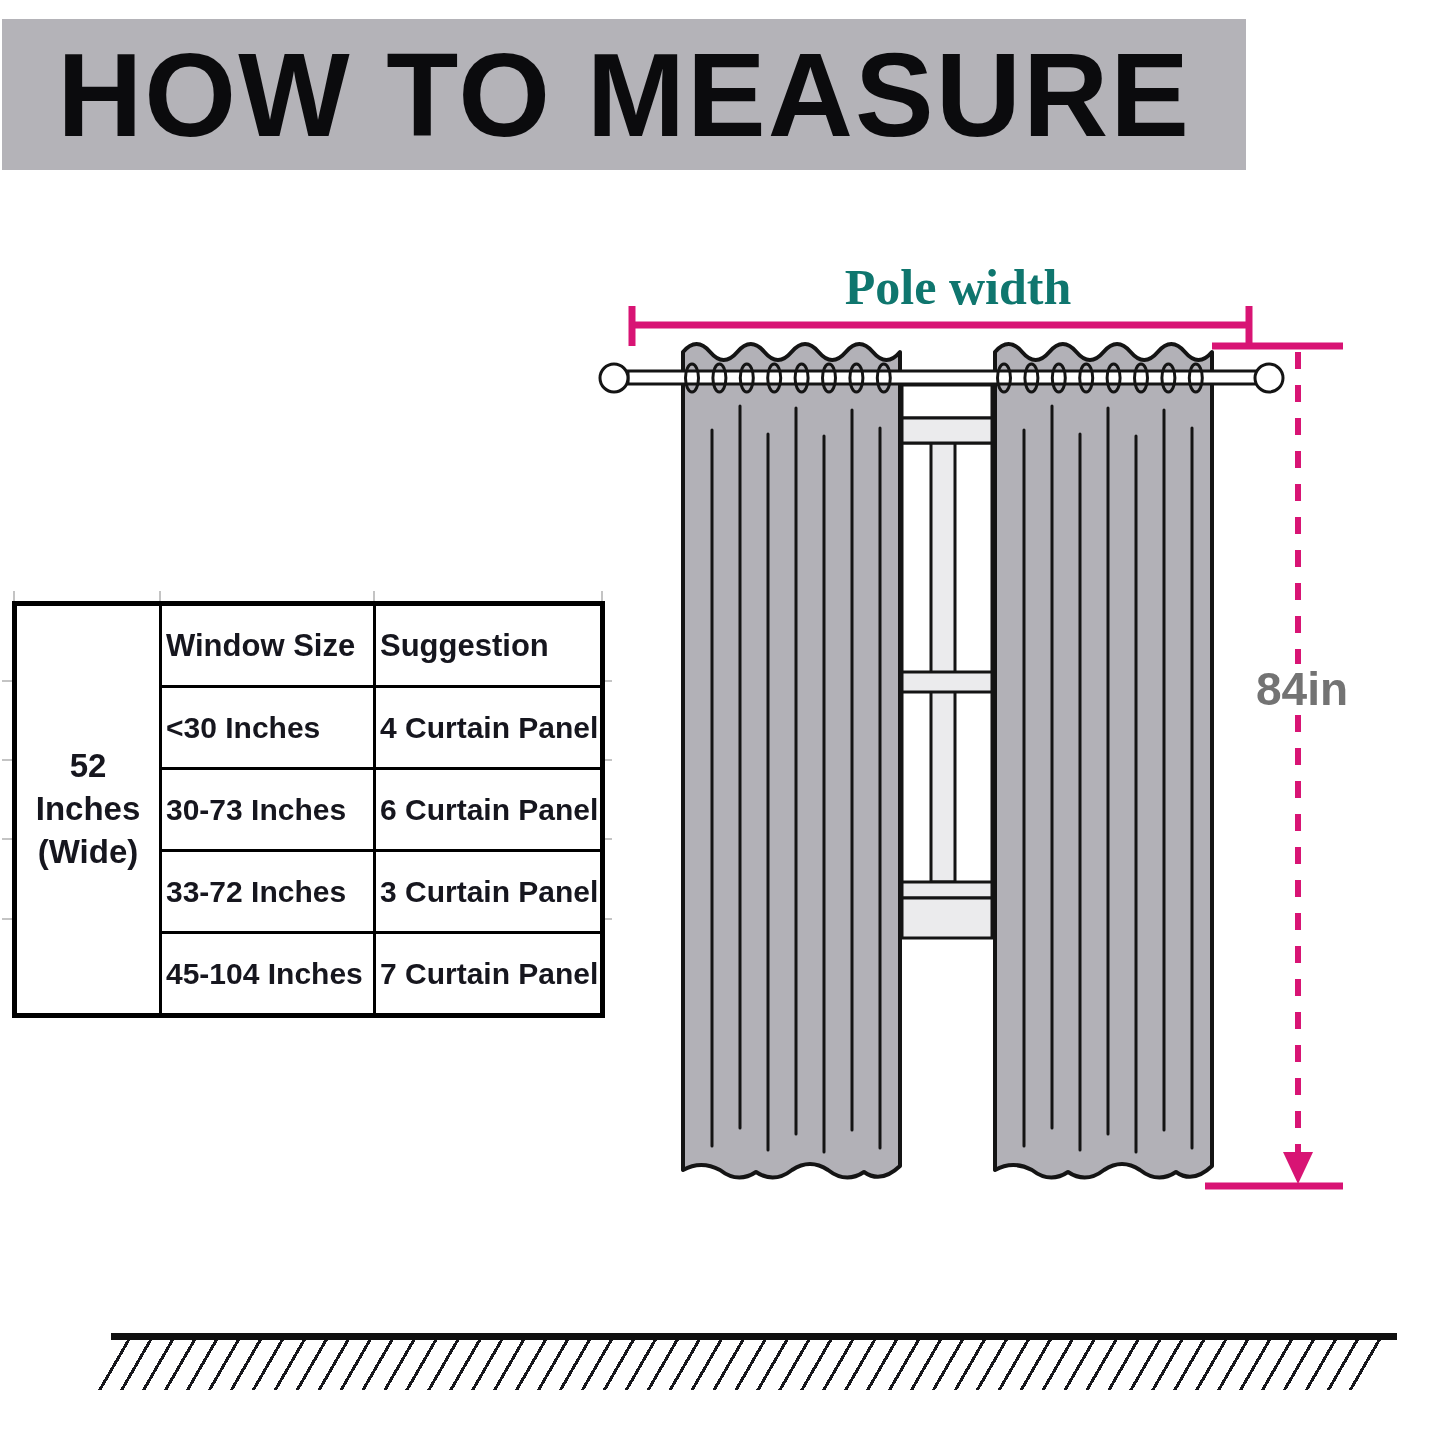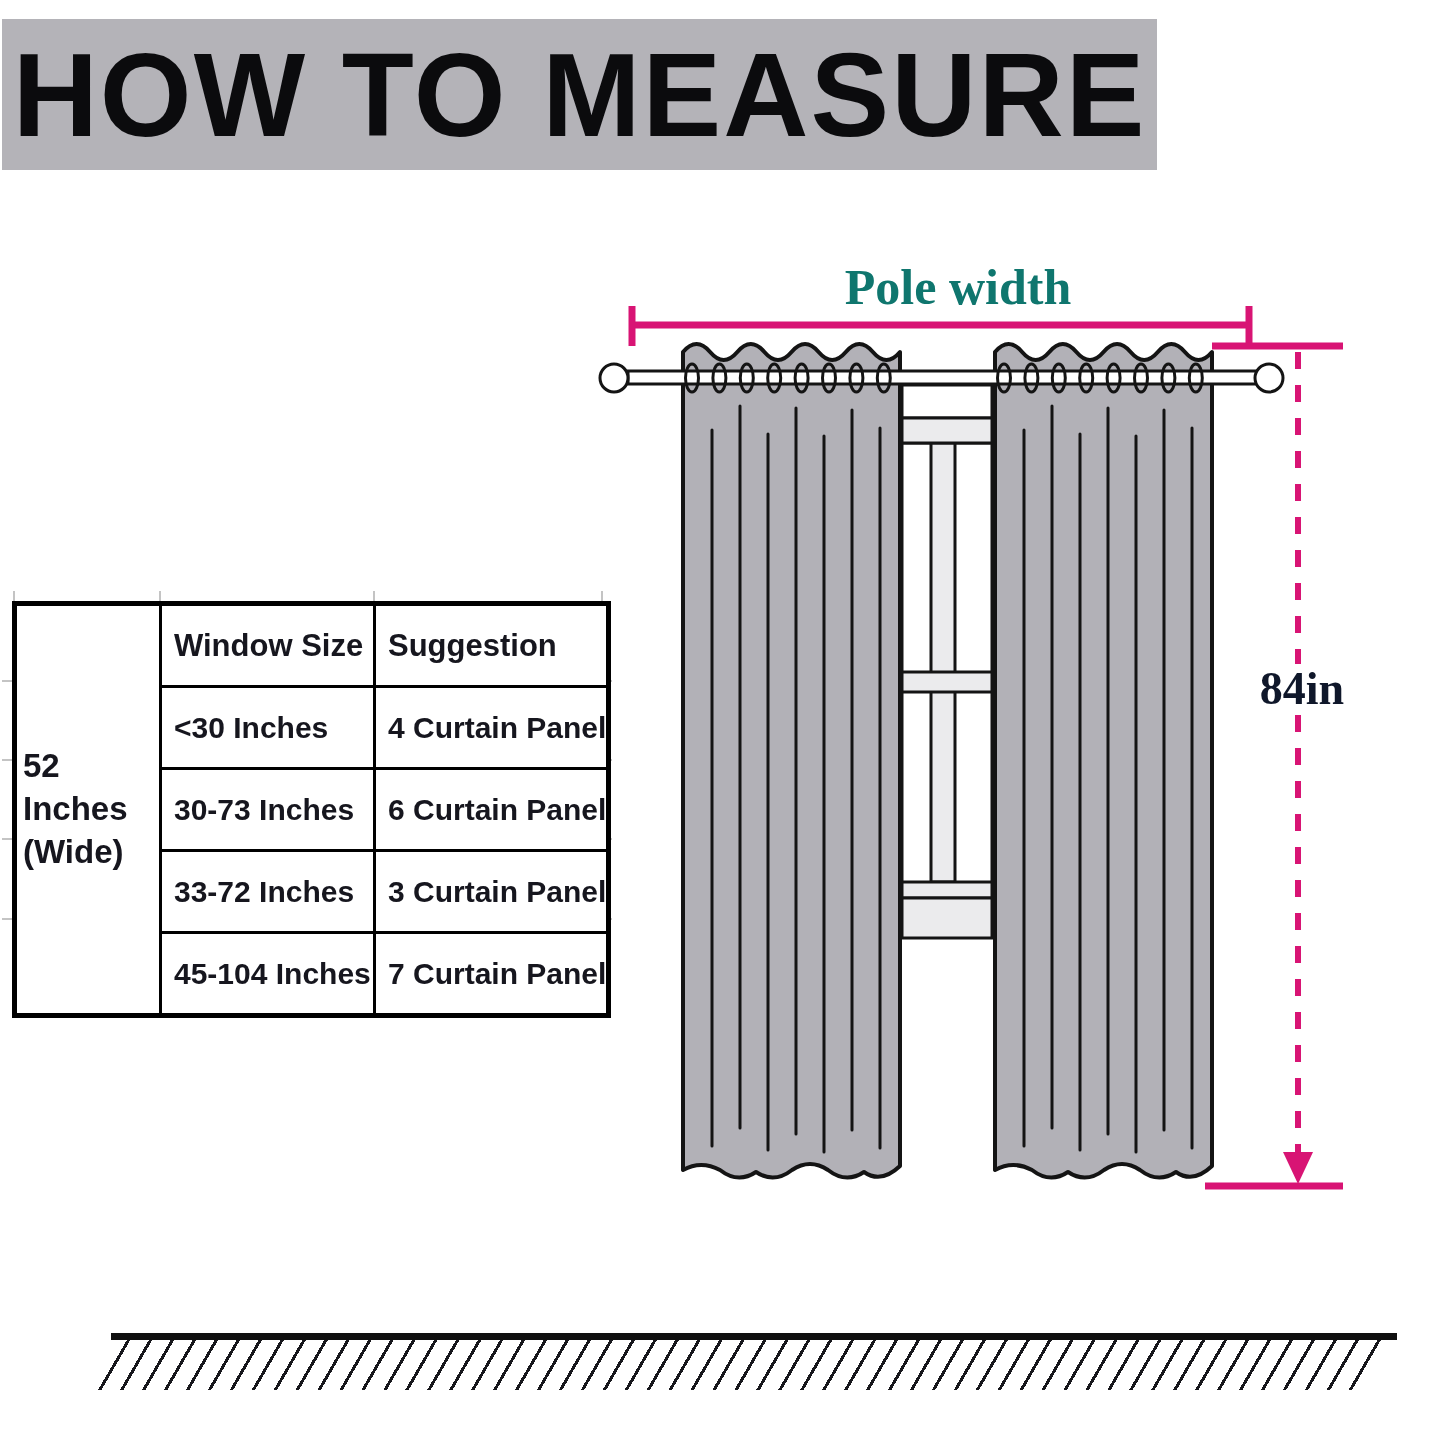--- a/index.html
+++ b/index.html
@@ -9,21 +9,21 @@
     --window-trim-gray:#EBEBED;
     --outline-ink:#141414;
   }
   html,body{margin:0;padding:0;}
   body{
     width:1445px;height:1445px;position:relative;background:#ffffff;
     font-family:"Liberation Sans", sans-serif;overflow:hidden;
   }
   
   .banner{
-    position:absolute;left:2px;top:19px;width:1155px;height:151px;
+    position:absolute;left:2px;top:19px;width:1244px;height:151px;
     background:var(--banner-gray);
     display:flex;align-items:center;justify-content:center;
   }
   .banner-title{
     font-size:118px;font-weight:bold;color:#0b0b0d;letter-spacing:2px;
     white-space:nowrap;line-height:1;
   }
   
   .diagram-svg{position:absolute;left:0;top:0;width:1445px;height:1445px;}
   .curtain-shape{fill:var(--curtain-gray);stroke:var(--outline-ink);stroke-width:4;stroke-linejoin:round;}
@@ -37,39 +37,39 @@
   .pink-fill{fill:var(--accent-pink);}
   .grid-tick{stroke:#c4c4c4;stroke-width:2;}
   
   .pole-width-label{
     position:absolute;left:958px;top:262px;transform:translateX(-50%);
     font-family:"Liberation Serif", serif;font-size:50px;font-weight:bold;color:#0f766e;
     white-space:nowrap;line-height:1;
   }
   .height-label{
     position:absolute;left:1302px;top:664px;transform:translateX(-50%);
-    font-size:46px;font-weight:bold;color:#0f172a;background:#ffffff;
-    padding:2px 10px;line-height:1;white-space:nowrap;font-family:Liberation Serif, serif;
+    font-size:46px;font-weight:bold;color:#737373;background:#ffffff;
+    padding:2px 10px;line-height:1;white-space:nowrap;
   }
   
   .size-table{
     position:absolute;left:12px;top:601px;border-collapse:collapse;
     background:#ffffff;table-layout:fixed;
   }
   .size-table td{
     border:3px solid #000;font-weight:bold;color:#16161e;
-    height:79px;padding:0 0 0 12px;font-size:30px;vertical-align:middle;
+    height:79px;padding:0 0 0 4px;font-size:30px;vertical-align:middle;
     overflow:hidden;white-space:nowrap;
   }
   .size-table{border:5px solid #000;}
   .size-table .col-note{width:146px;}
   .size-table .col-size{width:214px;}
   .size-table .col-sug{width:228px;}
   td.width-note{
-    text-align:left;padding:0 6px;font-size:33px;line-height:1.3;white-space:normal;
+    text-align:center;padding:0 6px;font-size:33px;line-height:1.3;white-space:normal;
   }
   td.th-cell{font-size:31px;}
   
   .ground-line{position:absolute;left:111px;top:1333px;width:1286px;height:7px;background:#101010;}
   .ground-hatch{
     position:absolute;left:83px;top:1340px;width:1314px;height:50px;
     background:repeating-linear-gradient(120deg,#17171c 0 3px,transparent 3px 19px);
     clip-path:polygon(28px 0,1314px 0,1286px 100%,0 100%);
   }
 </style>

